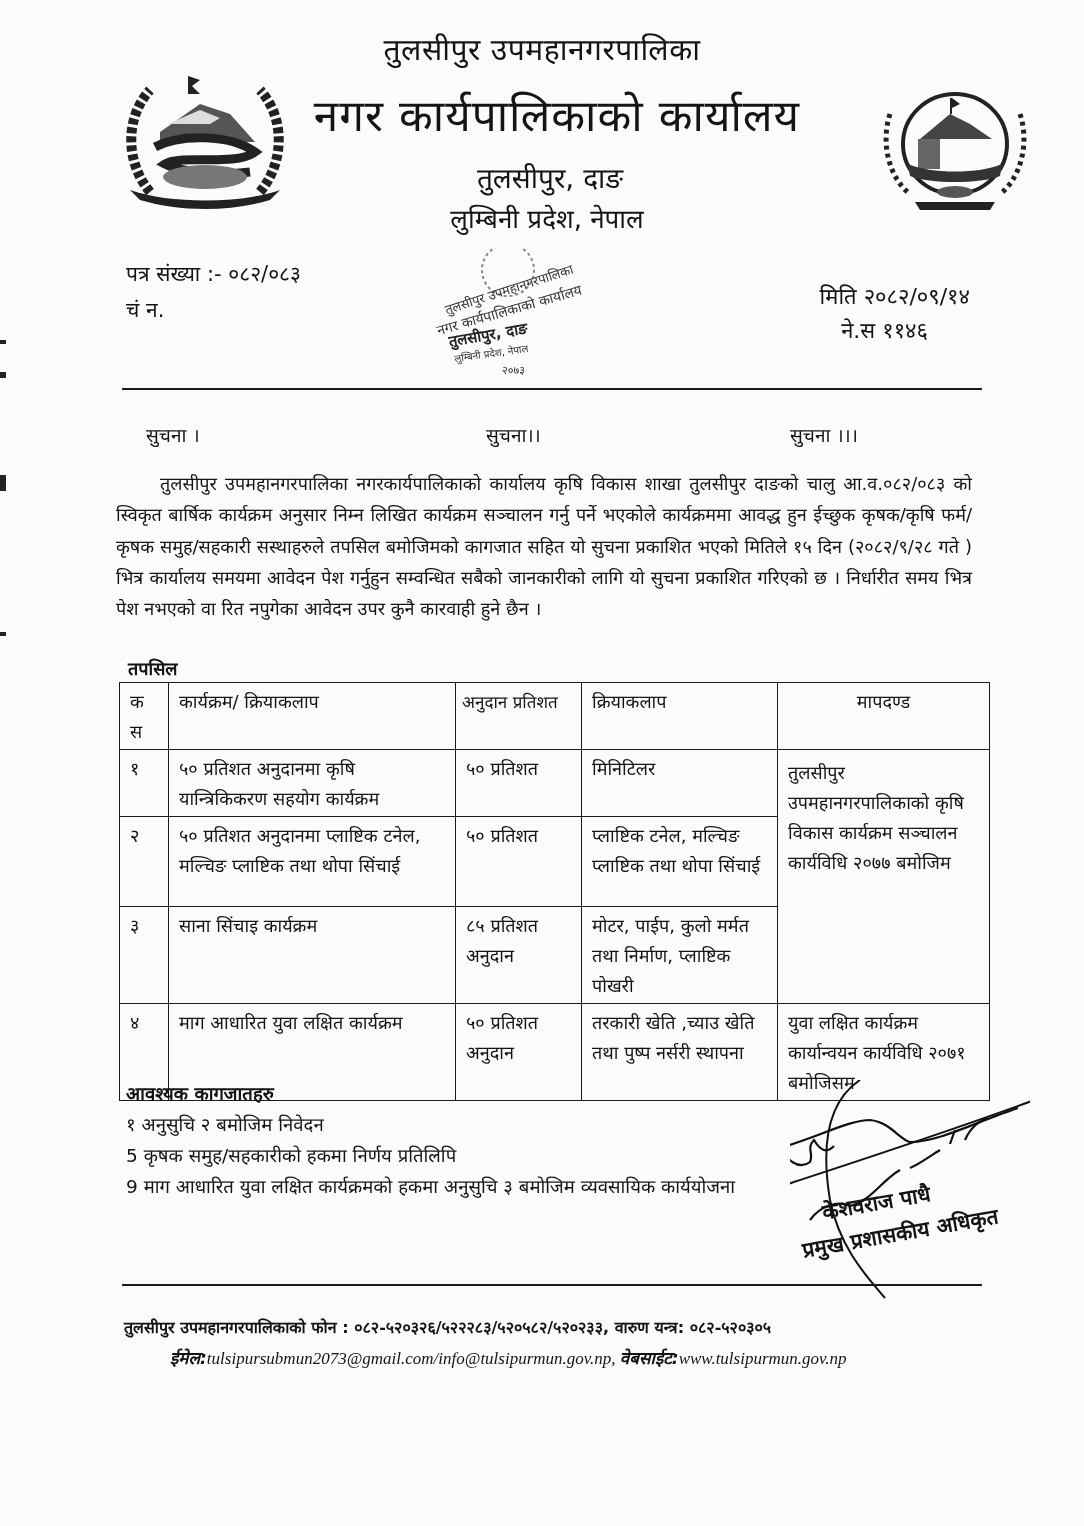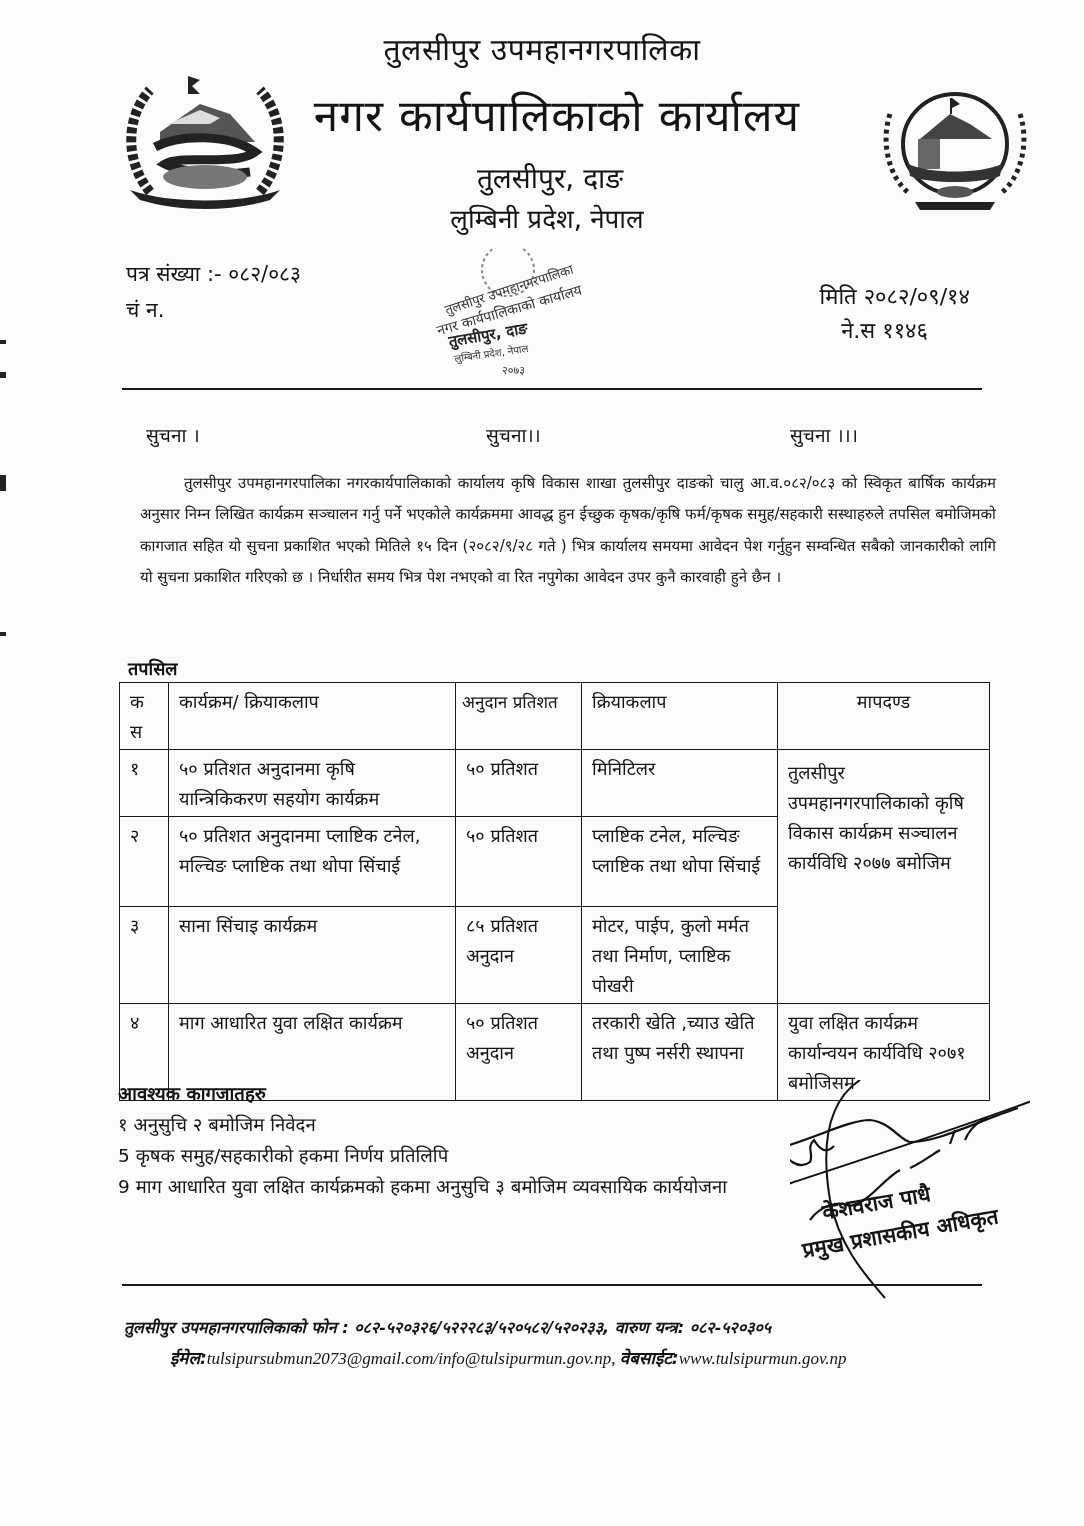--- a/index.html
+++ b/index.html
@@ -15,39 +15,39 @@
   .hdr-line4 { left:0; width:1084px; top:200px; text-align:center; font-size:26px; padding-left:10px; box-sizing:border-box;}
   .emblem { left:120px; top:72px; width:170px; height:140px; }
   .city-logo { left:880px; top:84px; width:150px; height:130px; }
   .stamp { left:428px; top:248px; width:170px; height:130px; }
   .meta-left { left:126px; top:256px; font-size:21px; line-height:36px; }
   .meta-right { left:780px; top:280px; font-size:22px; line-height:34px; text-align:right; width:190px; }
   .rule { height:2px; background:#1a1a1a; }
   .rule1 { left:122px; top:388px; width:860px; }
   .notice { top:422px; font-size:19px; }
   .n1 { left:146px; } .n2 { left:486px; } .n3 { left:790px; }
-  .para { left:140px; top:468px; width:856px; font-size:15px; line-height:31.3px; text-align:justify; }
+  .para { left:116px; top:468px; width:856px; font-size:18px; line-height:31.3px; text-align:justify; }
   .para .indent { display:inline-block; width:44px; }
   .tapasil { left:128px; top:656px; font-size:18px; font-weight:bold; }
   table.grid {
     position:absolute; left:119px; top:682px; width:870px;
     border-collapse:collapse; font-size:18px; table-layout:fixed;
   }
   table.grid td, table.grid th {
     border:1.6px solid #1a1a1a; vertical-align:top; text-align:left;
     padding:4px 10px 2px 10px; line-height:30px; font-weight:normal;
   }
   table.grid th.center { text-align:center; }
-  .docs { left:118px; top:1078px; font-size:18.5px; line-height:31px; }
+  .docs { left:126px; top:1078px; font-size:18.5px; line-height:31px; }
   .docs .title { font-weight:bold; }
   .sig-block { left:790px; top:1080px; width:240px; height:220px; }
   .sig-name { left:820px; top:1198px; font-size:21px; transform:rotate(-10deg); transform-origin:left top; font-weight:bold; }
   .sig-title { left:800px; top:1236px; font-size:21px; transform:rotate(-10deg); transform-origin:left top; font-weight:bold;}
   .rule2 { left:122px; top:1284px; width:860px; }
-  .footer1 { left:124px; top:1316px; font-size:16px; font-weight:bold; font-style:italic; }
+  .footer1 { left:124px; top:1316px; font-size:16px; font-weight:bold; }
   .footer2 { left:170px; top:1346px; font-size:17px; font-style:italic; font-family:"Liberation Serif", serif; }
   .footer2 b { font-family:"DejaVu Sans", sans-serif; font-weight:bold;font-style:italic; }
   .cs-badge { left:6px; top:1500px; font-size:12px; color:#9a9a9a; display:flex; align-items:center; gap:4px; font-family:"Liberation Sans", sans-serif;margin-top:29px;}
   .cs-badge .cs { border:1.3px solid #9a9a9a; border-radius:3px; padding:0 2px; font-size:12px; }
   .edge-mark { left:0; width:6px; background:#222; }
 </style>
 </head>
 <body>
 
 <div class="abs edge-mark" style="top:340px;height:4px;"></div>

